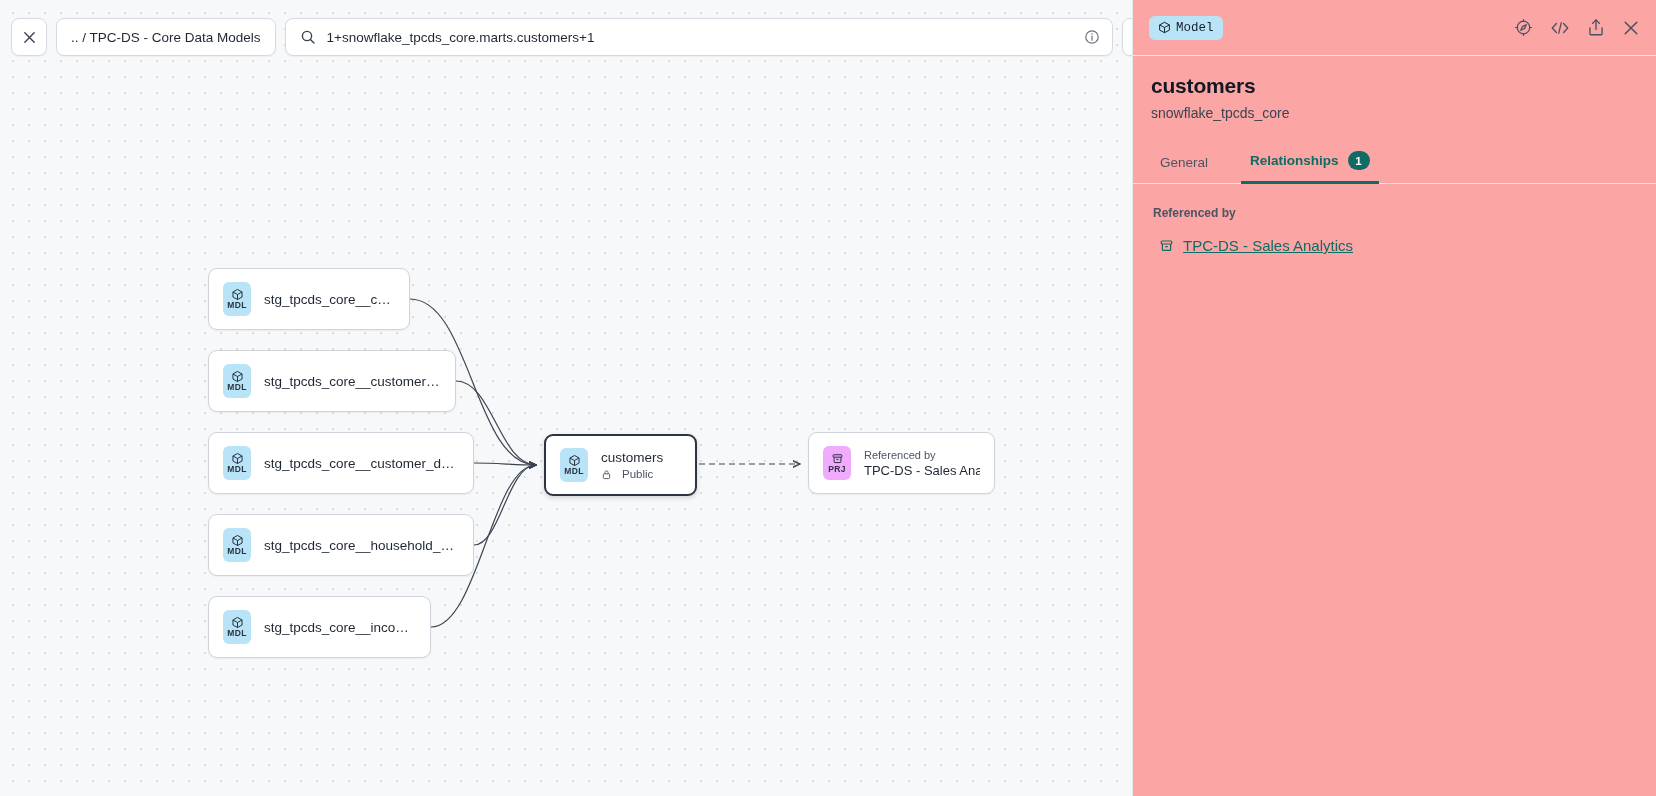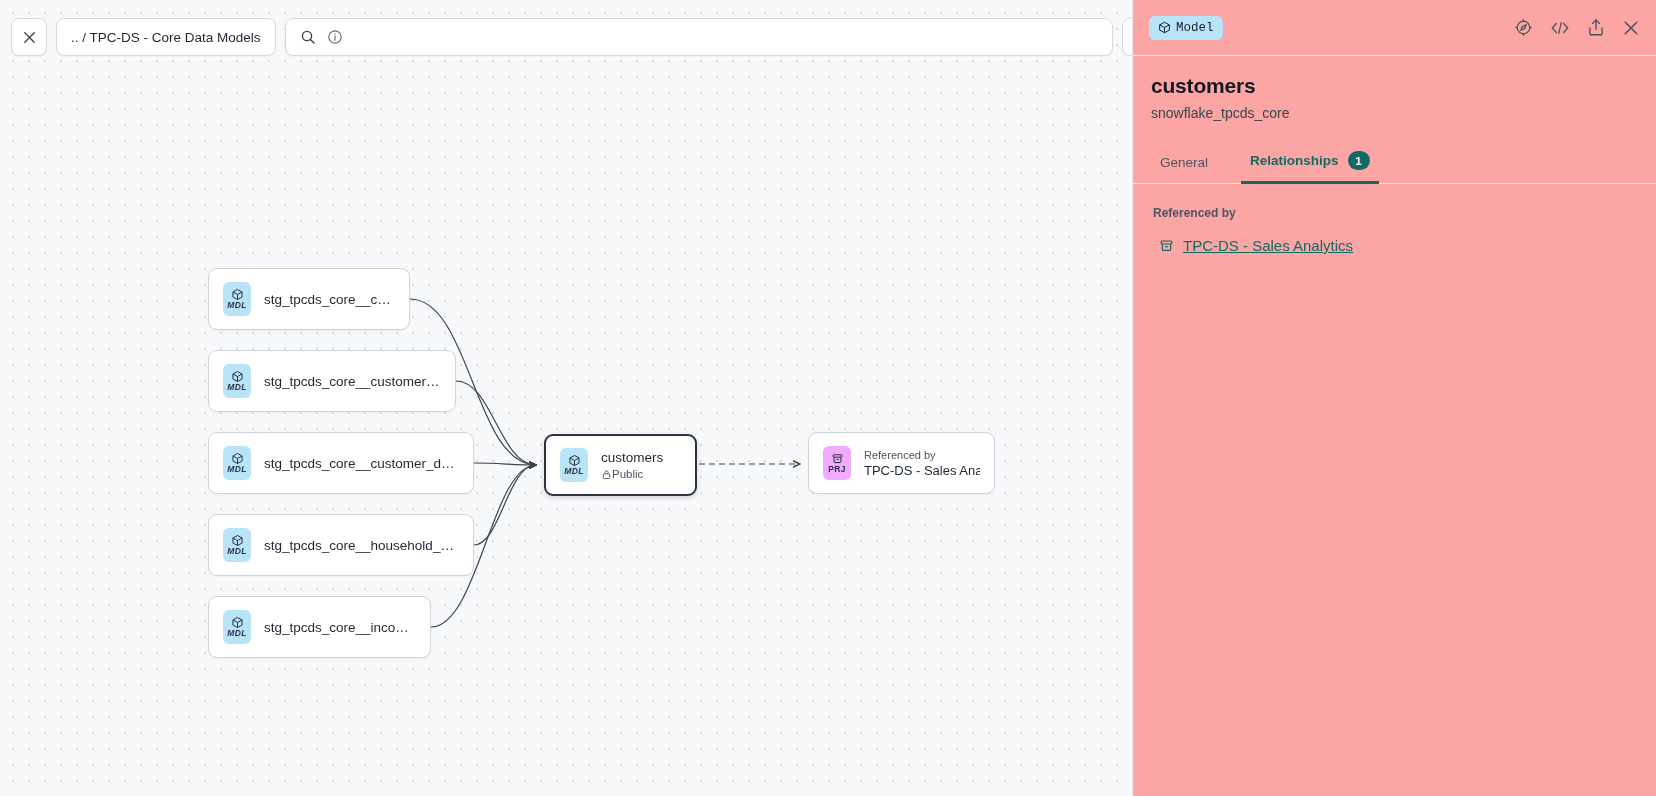--- a/index.html
+++ b/index.html
@@ -85,34 +85,34 @@
     box-shadow: 0 2px 5px rgba(16,24,40,.16);
   }
   .badge {
     width: 28px; height: 34px;
     border-radius: 6px;
     display: flex; flex-direction: column;
     align-items: center; justify-content: center;
     gap: 0px;
     flex: none;
   }
-  .badge.mdl { background: #b9e3f7; font-style: italic; }
+  .badge.mdl { background: #b9e3f7; }
   .badge.prj { background: #f0abfc; }
   .badge .bt {
     font-size: 8.5px; font-weight: bold;
     color: #2b3440; letter-spacing: .3px;
     line-height: 9px;
   }
   .node-label {
     font-size: 13.5px; color: #1f2733;
     white-space: nowrap; overflow: hidden; text-overflow: ellipsis;
   }
   .node-sub {
     font-size: 11.5px; color: #4b5563;
-    display: flex; align-items: center; gap: 0;
+    display: flex; align-items: center; gap: 10px;
     margin-top: 3px;
   }
   .node-cap { font-size: 11px; color: #4b5563; }
   .node-title2 { font-size: 13px; color: #1f2733; margin-top: 2px; white-space: nowrap; }
   .node-txt { display: flex; flex-direction: column; overflow: hidden; }
 
   #edges { position: absolute; inset: 0; pointer-events: none; }
 
   
   #panel {
@@ -196,20 +196,21 @@
 
       <div class="tb-btn" id="breadcrumb-btn">
         <span>.. / TPC-DS - Core Data Models</span>
       </div>
 
       <div id="search-box">
         <svg class="ic" width="16" height="16" viewBox="0 0 16 16" fill="none" stroke="#3b4450" stroke-width="1.4" stroke-linecap="round">
           <circle cx="7" cy="7" r="4.6"></circle>
             <path d="M10.4 10.4 L14 14"></path>
         </svg>
+        <input id="search-input" type="text" value="1+snowflake_tpcds_core.marts.customers+1" style="">
 
         <svg class="ic" width="16" height="16" viewBox="0 0 16 16" fill="none" stroke="#6b7280" stroke-width="1.2">
           <circle cx="8" cy="8" r="6.2"></circle>
             <path d="M8 7.2 V11.2" stroke-linecap="round"></path>
             <circle cx="8" cy="4.9" r=".75" fill="#6b7280" stroke="none"></circle>
         </svg>
       </div>
 
       <div class="tb-btn" id="refresh-btn">
         <svg class="ic" width="16" height="16" viewBox="0 0 16 16" fill="none" stroke="#3b4450" stroke-width="1.4" stroke-linecap="round">

